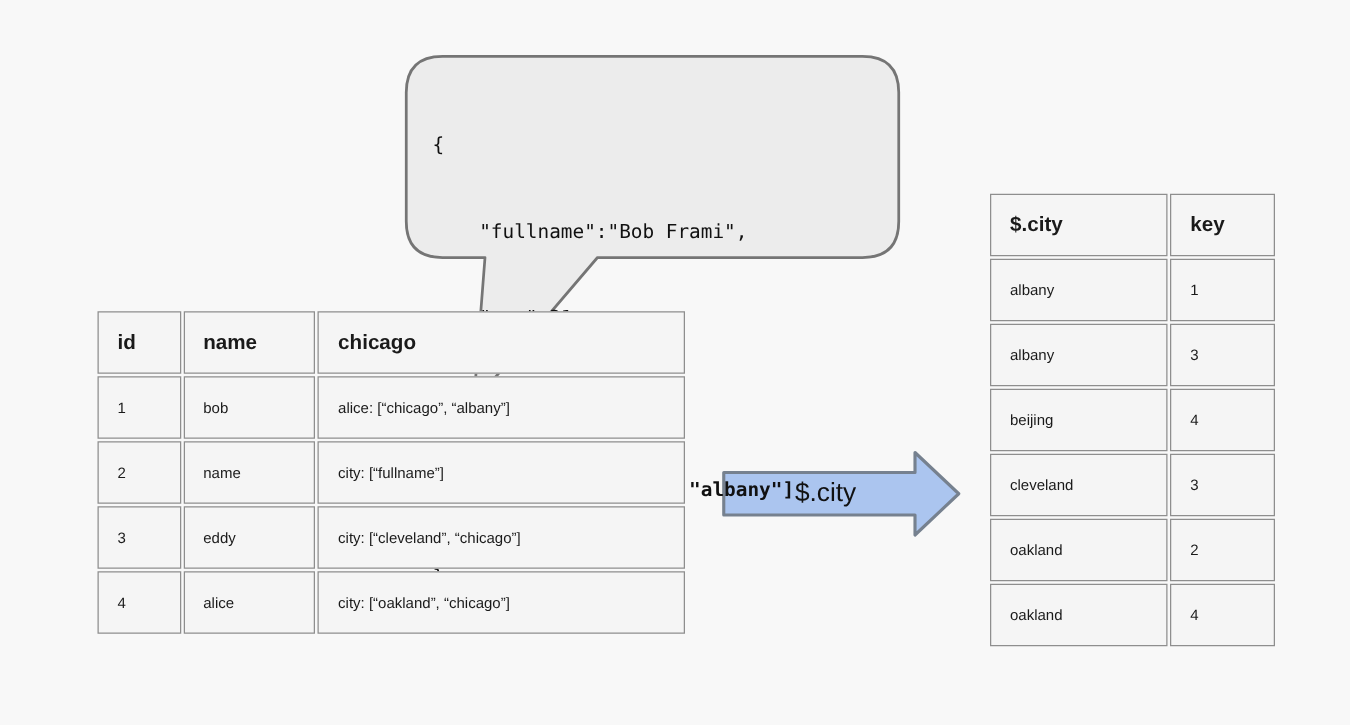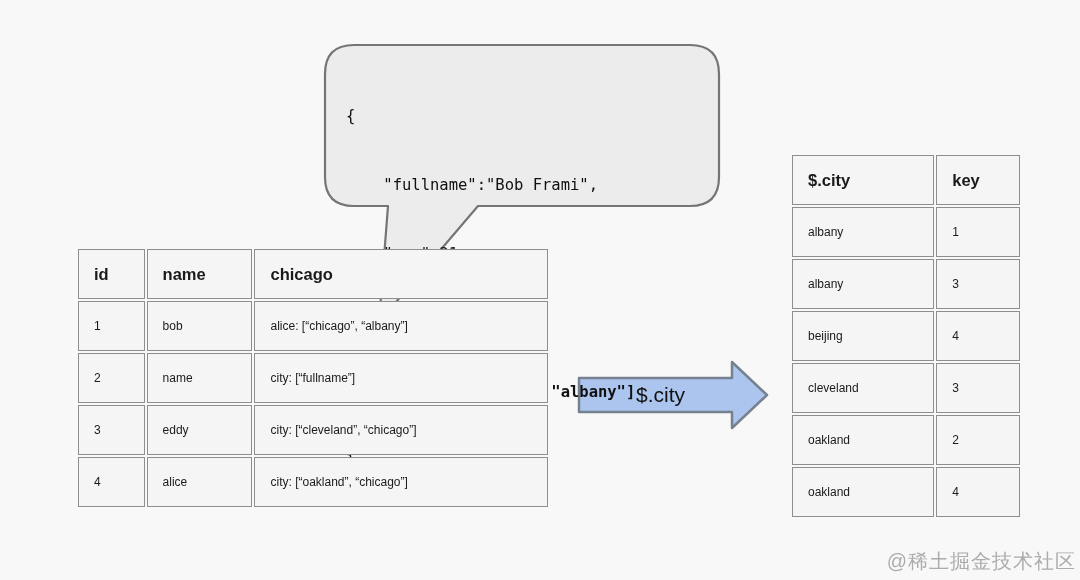--- a/index.html
+++ b/index.html
@@ -175,15 +175,14 @@
         <td class="bold">oakland</td>
         <td>2</td>
       </tr>
       <tr>
         <td class="bold">oakland</td>
         <td>4</td>
       </tr>
     </tbody>
   </table>
 
-  <div class="watermark">@稀土掘金技术社区</div>
 
 </div>
 
 </body></html>

